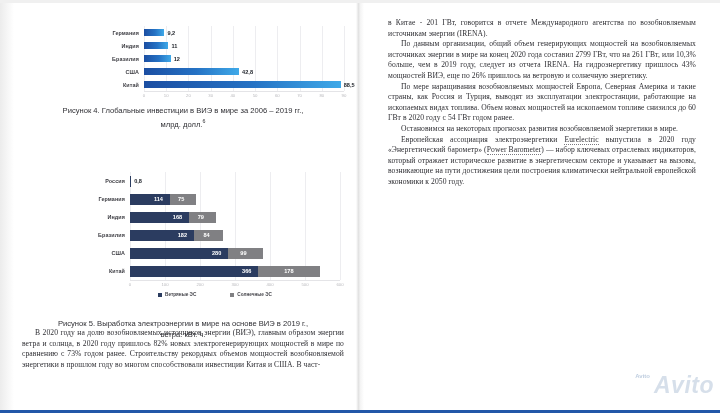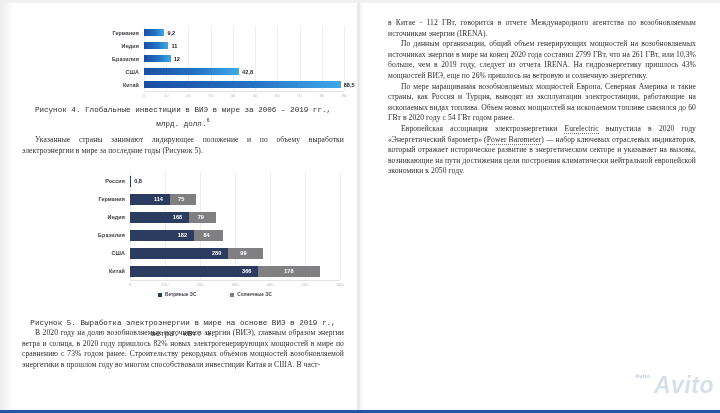--- a/index.html
+++ b/index.html
@@ -129,21 +129,21 @@
   .swatch { width: 4px; height: 4px; display:inline-block; }
   .swatch.navy { background:#2b3c60; }
   .swatch.gray { background:#808083; }
 
   .caption {
     position: absolute;
     text-align: center;
     font-size: 7.6px;
     line-height: 11.4px;
     color: #2e2e33;
-    font-family: Liberation Mono, monospace;
+    font-family: Liberation Sans, sans-serif;
   }
   .caption sup { font-size: 5.3px; vertical-align: super; }
 
   .watermark {
     position: absolute;
     right: 6px; bottom: 14px;
     font-family: "Liberation Sans", "DejaVu Sans", sans-serif;
     font-size: 23px;
     font-weight: bold;
     font-style: italic;
@@ -282,23 +282,20 @@
       </div>
   </div>
 
   <div class="caption" style="left:22px; top:105px; width:322px;">
     <div>Рисунок 4. Глобальные инвестиции в ВИЭ в мире за 2006 – 2019 гг.,</div>
     <div>
       <span>млрд. долл.</span><sup>6</sup>
     </div>
   </div>
 
-  <div class="col" style="left:22px; top:135px; width:322px;">
-    <p class="ind">Указанные страны занимают лидирующее положение и по объему выработки электроэнергии в мире за последние годы (Рисунок 5).</p>
-  </div>
 
   <div class="chart" id="fig5" style="left:86px; top:172px; width:258px; height:120px;">
     <div id="fig5-rows">
         <div class="crow" style="height: 18px;">
           <div class="clabel" style="width: 44px;">Россия</div>
           <div class="plot" style="width: 210px; flex: 0 0 210px;">
             <div class="gridlines">
               <i style="left: 0px;"></i>
               <i style="left: 35px;"></i>
               <i style="left: 70px;"></i>
@@ -426,23 +423,24 @@
   <div class="caption" style="left:22px; top:318px; width:322px;">
     <div>Рисунок 5. Выработка электроэнергии в мире на основе ВИЭ в 2019 г.,</div>
     <div>ветра. кВт. ч.</div>
   </div>
 
   <div class="col" style="left:22px; top:328px; width:322px;">
     <p class="ind">В 2020 году на долю возобновляемых источников энергии (ВИЭ), главным образом энергии ветра и солнца, в 2020 году пришлось 82% новых электрогенерирующих мощностей в мире по сравнению с 73% годом ранее. Строительству рекордных объемов мощностей возобновляемой энергетики в прошлом году во многом способствовали инвестиции Китая и США. В част-</p>
   </div>
 
   <div class="col" style="left:388px; top:18px; width:308px;">
-    <p>в Китае - 112 ГВт, говорится в отчете Международного агентства по возобновляемым источникам энергии (IRENA).</p>
+    <p>в Китае - 201 ГВт, говорится в отчете Международного агентства по возобновляемым источникам энергии (IRENA).</p>
     <p class="ind">По данным организации, общий объем генерирующих мощностей на возобновляемых источниках энергии в мире на конец 2020 года составил 2799 ГВт, что на 261 ГВт, или 10,3% больше, чем в 2019 году, следует из отчета IRENA. На гидроэнергетику пришлось 43% мощностей ВИЭ, еще по 26% пришлось на ветровую и солнечную энергетику.</p>
     <p class="ind">По мере наращивания возобновляемых мощностей Европа, Северная Америка и такие страны, как Россия и Турция, выводят из эксплуатации электростанции, работающие на ископаемых видах топлива. Объем новых мощностей на ископаемом топливе снизился до 60 ГВт в 2020 году с 54 ГВт годом ранее.</p>
+    <p class="ind">Остановимся на некоторых прогнозах развития возобновляемой энергетики в мире.</p>
     <p class="ind"><span>Европейская ассоциация электроэнергетики </span><span class="ul">Eurelectric</span><span> выпустила в 2020 году «Энергетический барометр» (</span><span class="ul">Power Barometer</span><span>) — набор ключевых отраслевых индикаторов, который отражает историческое развитие в энергетическом секторе и указывает на вызовы, возникающие на пути достижения цели построения климатически нейтральной европейской экономики к 2050 году.</span></p>
   </div>
 
   <div class="watermark">Avito</div>
   <div class="wm-small">Avito</div>
 
   <div class="bottom-rule"></div>
 </div>
 
 </body></html>

